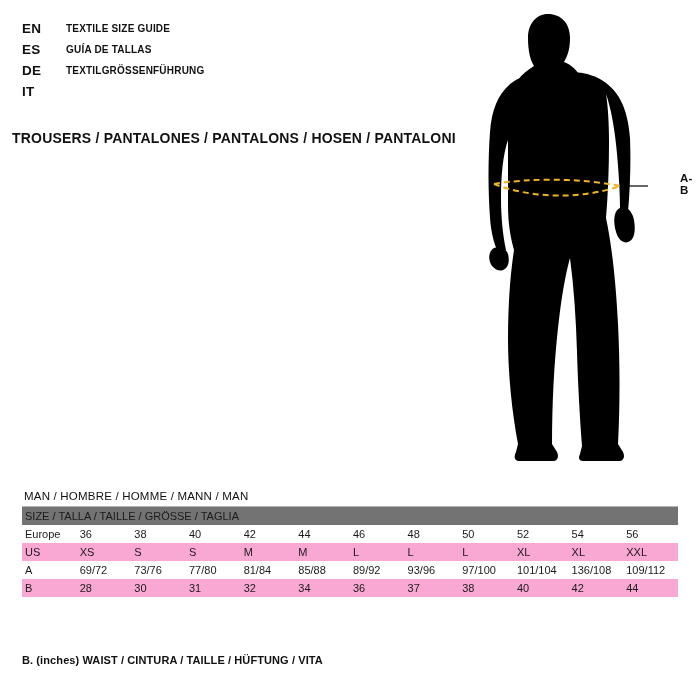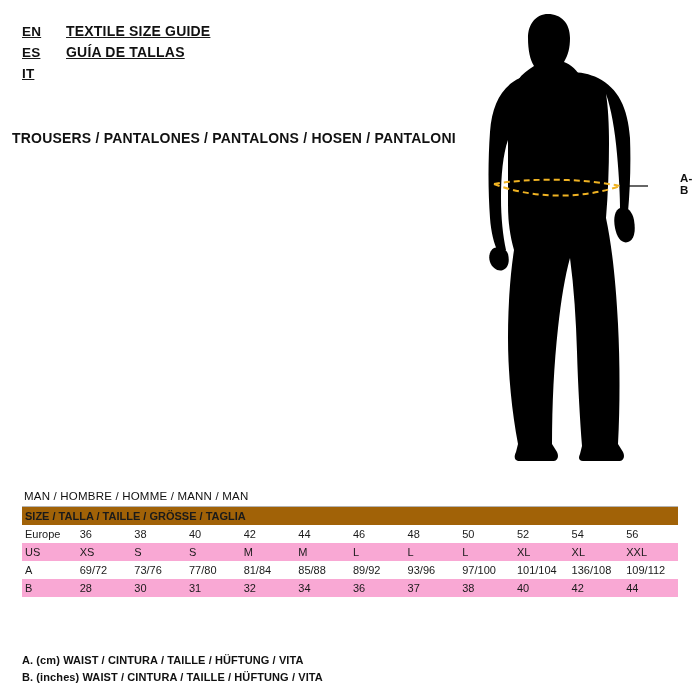--- a/index.html
+++ b/index.html
@@ -24,33 +24,32 @@
 
   
   .lang-block {
     position: absolute;
     left: 22px;
     top: 18px;
     width: 470px;
   }
   .lang-row {
     display: flex;
-    align-items: flex-end;
+    align-items: center;
     height: 21px;
-    text-decoration: underline;
   }
   .lang-code {
     width: 44px;
     font-size: 13.5px;
     font-weight: bold;
     letter-spacing: 0.2px;
     color: #111;
   }
   .lang-title {
-    font-size: 14px;
+    font-size: 10px;
     font-weight: bold;
     letter-spacing: 0.2px;
     color: #111;
     white-space: nowrap;
   }
 
   .garment-line {
     position: absolute;
     left: 12px;
     top: 130px;
@@ -111,23 +110,23 @@
     table-layout: fixed;
     font-size: 11px;
   }
   table.size-table td {
     padding: 3px 0 3px 3px;
     vertical-align: middle;
     white-space: nowrap;
     color: #1a1a1a;
   }
   table.size-table tr.head td {
-    font-weight: bold;
+    font-weight: normal;
     font-size: 11px;
-    background: #a16207;
+    background: #737373;
   }
   tr.plain td { background: #ffffff; }
   tr.light td { background: #f9a8d4; }
 
   td.lbl { width: 90px; }
   td.val { width: 57px; }
 
   .footnotes {
     position: absolute;
     left: 22px;
@@ -149,20 +148,24 @@
 <div class="page">
 
   <div class="lang-block">
     <div class="lang-row">
       <span class="lang-code">EN</span>
       <span class="lang-title">TEXTILE SIZE GUIDE</span>
     </div>
     <div class="lang-row">
       <span class="lang-code">ES</span>
       <span class="lang-title">GUÍA DE TALLAS</span>
+    </div>
+    <div class="lang-row">
+      <span class="lang-code">DE</span>
+      <span class="lang-title">TEXTILGRÖSSENFÜHRUNG</span>
     </div>
     <div class="lang-row">
       <span class="lang-code">IT</span>
     </div>
   </div>
 
   <div class="garment-line">TROUSERS / PANTALONES / PANTALONS / HOSEN / PANTALONI</div>
 
   <div class="figure-wrap">
     <svg width="215" height="465" viewBox="0 0 215 465" xmlns="http://www.w3.org/2000/svg">
@@ -287,17 +290,16 @@
           <td class="val">38</td>
           <td class="val">40</td>
           <td class="val">42</td>
           <td class="val">44</td>
         </tr>
       </tbody>
     </table>
   </div>
 
   <div class="footnotes">
-    <div class="footnote">A. (cm) WAIST / CINTURA / TAILLE / HÜFTUNG / VITA</div>
     <div class="footnote">B. (inches) WAIST / CINTURA / TAILLE / HÜFTUNG / VITA</div>
   </div>
 
 </div>
 
 </body></html>

